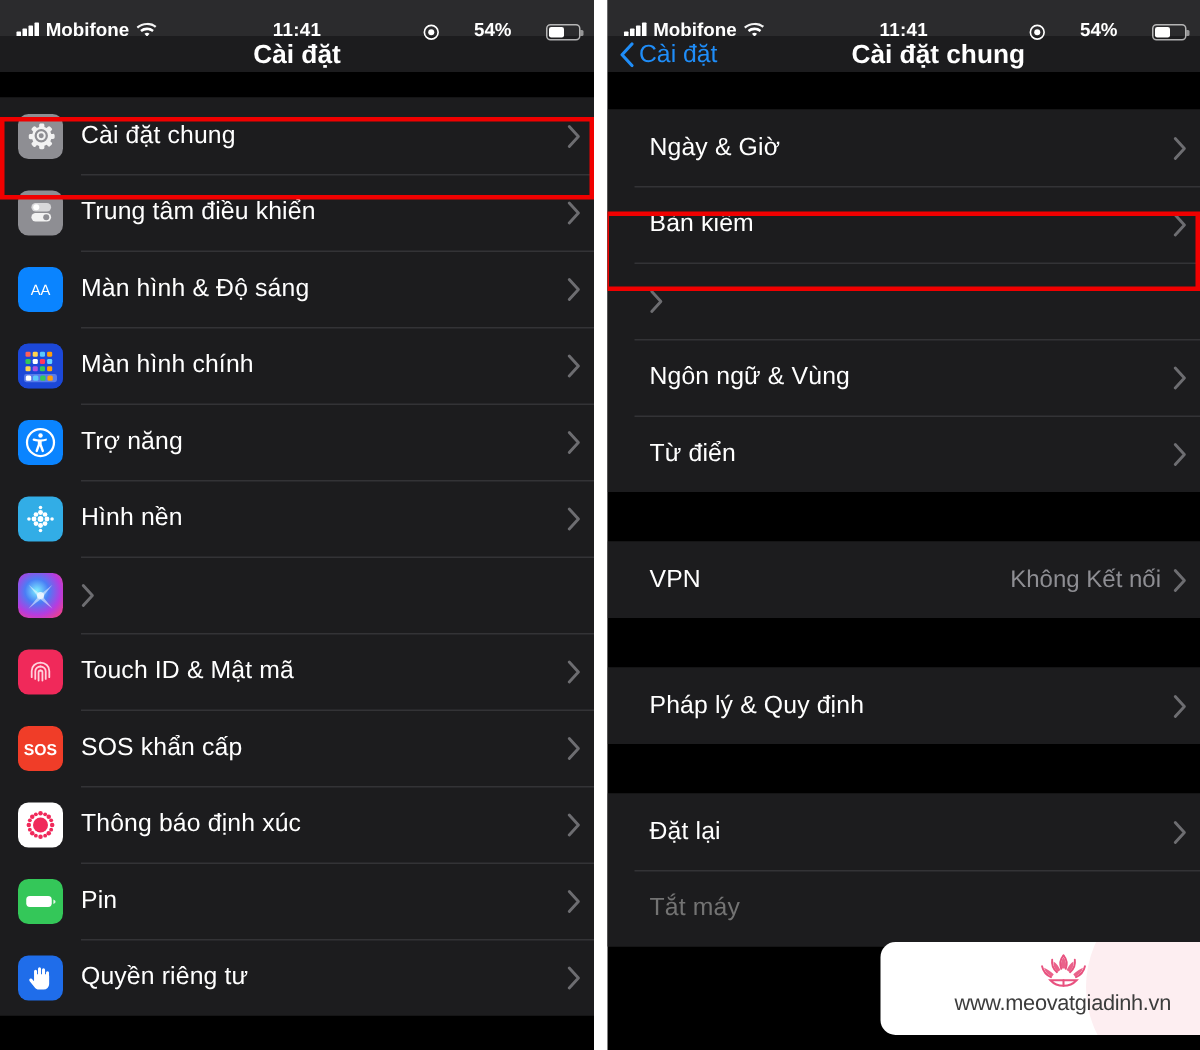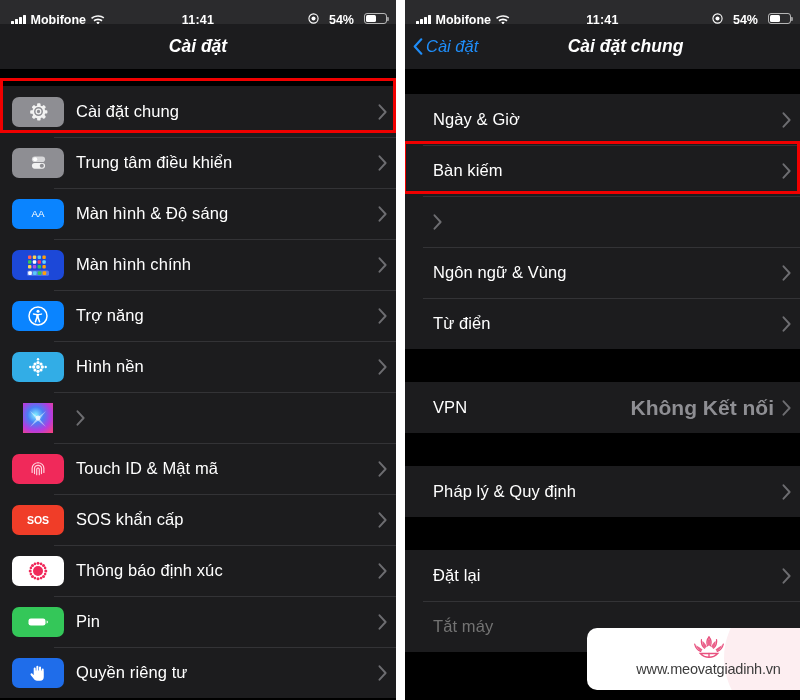--- a/index.html
+++ b/index.html
@@ -38,21 +38,21 @@
   }
   .sb-left { display: flex; align-items: center; gap: 5px; }
   .sb-center {
     position: absolute; left: 0; right: 0;
     text-align: center;
     font-size: 12.5px; font-weight: bold;
     letter-spacing: .2px;
   }
   .sb-right {
     margin-left: auto;
-    display: flex; align-items: flex-start; gap: 10px;
+    display: flex; align-items: flex-end; gap: 23px;
     position: relative; z-index: 2;
   }
   .signal { display: flex; align-items: flex-end; gap: 1.5px; height: 10px; }
   .signal i { display: block; width: 2.5px; background: #fff; border-radius: .5px; }
   .signal i:nth-child(1) { height: 4px; }
   .signal i:nth-child(2) { height: 6px; }
   .signal i:nth-child(3) { height: 8px; }
   .signal i:nth-child(4) { height: 10px; }
   .carrier { font-size: 12.5px; font-weight: bold; }
   .wifi { width: 14px; height: 11px; }
@@ -74,24 +74,24 @@
   }
   .batt i {
     display: block; height: 100%;
     width: 54%;
     background: #ffffff;
     border-radius: 1.5px;
   }
 
   
   .navbar {
-    height: 45px;
+    height: 24px;
     background: #1c1c1e;
     position: relative;
-    display: flex; align-items: center; font-style: italic;
+    display: flex; align-items: center;
   }
   .navbar.plain { background: #1c1c1e; }
   .nav-title {
     position: absolute; left: 0; right: 0;
     text-align: center;
     color: #ffffff;
     font-size: 17.5px;
     font-weight: bold;
   }
   .nav-title.shift { text-align: center; padding-left: 46px; }
@@ -119,42 +119,41 @@
   .row + .row::before {
     content: "";
     position: absolute;
     left: 54px; right: 0; top: 0;
     height: 1px;
     background: #333336;
   }
   .row.noicon { padding-left: 28px; }
   .row.noicon + .row.noicon::before { left: 18px; }
   .ico {
-    width: 52px; height: 30px;
+    width: 30px; height: 30px;
     border-radius: 7px;
     margin-right: 12px;
     flex: none;
     display: flex; align-items: center; justify-content: center;
     overflow: hidden;
     position: relative;
   }
   .label {
     color: #ffffff;
     font-size: 16.5px;
     flex: 1;
     letter-spacing: .1px;
     white-space: nowrap;
   }
   .label.blue { color: #737373; }
   .value {
     color: #8e8e93;
-    font-size: 21px;
+    font-size: 16px;
     margin-right: 8px;
     white-space: nowrap;
-    font-weight: bold;
   }
   .chev {
     width: 9px; height: 16px;
     flex: none;
     opacity: .55;
   }
   .chev svg { display: block; }
 
   
   .hl {

